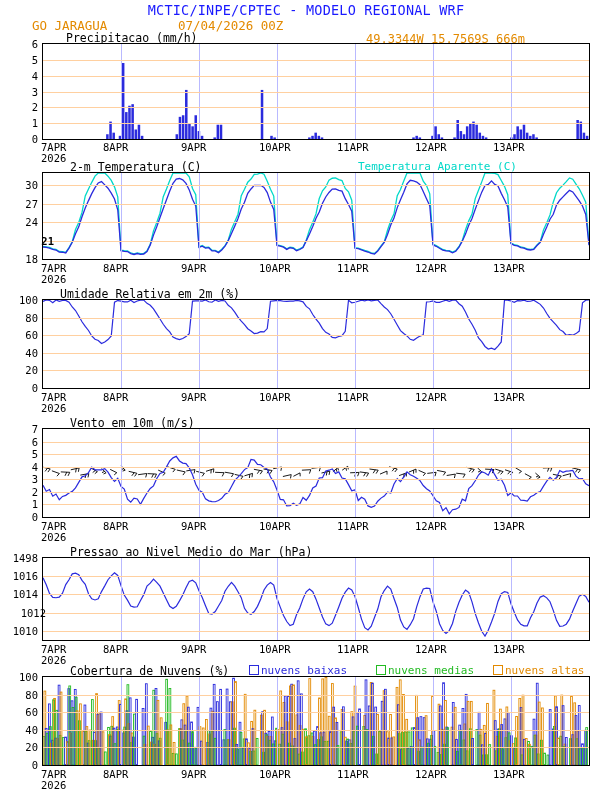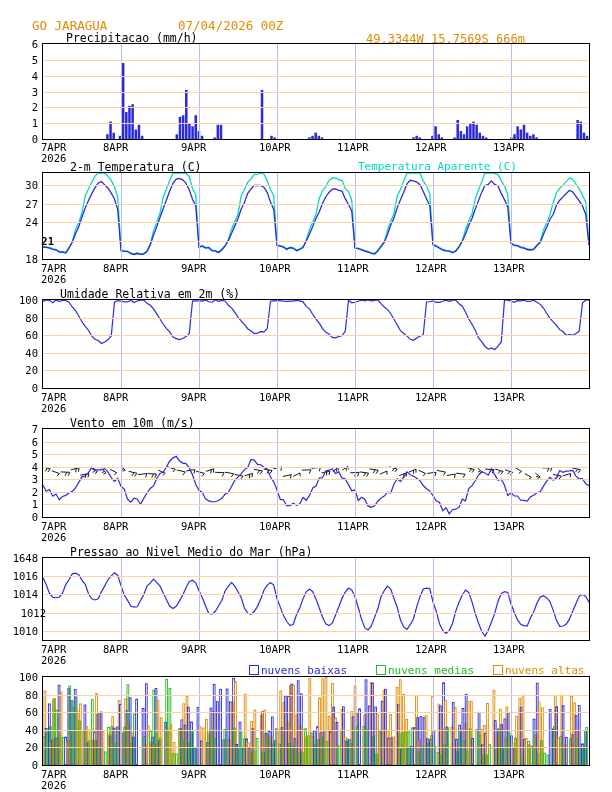--- a/index.html
+++ b/index.html
@@ -26,20 +26,21 @@
   .xlab2{position:absolute;font-size:10.5px;color:#000;font-family:"DejaVu Sans Mono",monospace;white-space:nowrap;}
   .legend{position:absolute;font-size:11px;font-family:"DejaVu Sans Mono",monospace;white-space:nowrap;}
   svg{display:block;}
   .sw{display:inline-block;width:8px;height:8px;border:1px solid #000;margin-right:2px;vertical-align:-1px;}
 </style>
 </head>
 <body>
 
 <div class="page">
 
+  <div class="hdr-title">MCTIC/INPE/CPTEC - MODELO REGIONAL WRF</div>
   <div class="hdr-left">GO JARAGUA</div>
   <div class="hdr-date">07/04/2026 00Z</div>
   <div class="hdr-coord">49.3344W 15.7569S 666m</div>
 
   <div class="ptitle" style="left:66px;top:31px;text-align:right;">Precipitacao (mm/h)</div>
   <div class="panel" id="p1" style="top:43px;width:548px;height:97px;">
     <div class="grid" id="g1">
         <div class="vline" style="left: 78px;"></div>
         <div class="vline" style="left: 156px;"></div>
         <div class="vline" style="left: 234px;"></div>
@@ -336,20 +337,21 @@
         <div class="hline" style="top: 72.8889px;"></div>
         <div class="hline" style="top: 54.6667px;"></div>
         <div class="hline" style="top: 36.4444px;"></div>
         <div class="hline" style="top: 18.2222px;"></div>
       </div>
     <svg id="s5" width="546" height="82" viewBox="0 0 546 82" preserveAspectRatio="none">
         <path d="M0.00,19.81L3.25,26.85L6.50,35.39L9.75,39.42L13.00,39.74L16.25,39.18L19.50,35.15L22.75,26.57L26.00,21.74L29.25,15.89L32.50,15.21L35.75,16.71L39.00,22.38L42.25,26.30L45.50,35.79L48.75,40.81L52.00,41.97L55.25,40.78L58.50,33.61L61.75,27.85L65.00,21.74L68.25,17.81L71.50,14.71L74.75,17.43L78.00,27.61L81.25,37.10L84.50,42.10L87.75,48.01L91.00,49.12L94.25,48.74L97.50,42.54L100.75,36.64L104.00,28.05L107.25,25.19L110.50,21.09L113.75,24.40L117.00,28.17L120.25,35.11L123.50,41.86L126.75,48.37L130.00,50.54L133.25,48.24L136.50,42.90L139.75,36.94L143.00,29.71L146.25,23.47L149.50,22.28L152.75,24.85L156.00,32.80L159.25,39.47L162.50,47.66L165.75,55.55L169.00,56.05L172.25,53.55L175.50,47.93L178.75,42.55L182.00,33.30L185.25,28.24L188.50,24.37L191.75,28.16L195.00,33.73L198.25,39.61L201.50,50.31L204.75,55.08L208.00,56.24L211.25,53.53L214.50,48.36L217.75,40.95L221.00,31.96L224.25,27.10L227.50,24.57L230.75,26.99L234.00,40.45L237.25,49.15L240.50,57.48L243.75,63.52L247.00,67.53L250.25,66.22L253.50,56.81L256.75,50.07L260.00,40.86L263.25,33.79L266.50,30.94L269.75,33.69L273.00,41.16L276.25,49.93L279.50,58.91L282.75,65.90L286.00,67.61L289.25,65.22L292.50,57.29L295.75,48.92L299.00,40.32L302.25,34.10L305.50,30.10L308.75,31.97L312.00,38.48L315.25,49.50L318.50,61.10L321.75,69.70L325.00,71.92L328.25,68.13L331.50,59.51L334.75,51.06L338.00,38.83L341.25,32.56L344.50,28.07L347.75,31.12L351.00,40.56L354.25,49.46L357.50,62.04L360.75,68.90L364.00,71.39L367.25,66.71L370.50,60.71L373.75,48.68L377.00,38.66L380.25,30.99L383.50,30.21L386.75,30.49L390.00,43.88L393.25,53.21L396.50,65.68L399.75,72.45L403.00,75.51L406.25,72.57L409.50,65.46L412.75,53.36L416.00,44.24L419.25,36.94L422.50,32.09L425.75,34.46L429.00,43.93L432.25,55.69L435.50,65.02L438.75,73.22L442.00,78.05L445.25,72.29L448.50,64.07L451.75,55.08L455.00,43.42L458.25,35.73L461.50,33.60L464.75,34.38L468.00,45.78L471.25,54.24L474.50,61.97L477.75,66.26L481.00,67.89L484.25,67.90L487.50,59.74L490.75,53.76L494.00,44.98L497.25,39.08L500.50,37.70L503.75,39.83L507.00,43.72L510.25,52.37L513.50,62.38L516.75,68.26L520.00,68.01L523.25,66.18L526.50,61.16L529.75,52.91L533.00,45.41L536.25,38.10L539.50,36.34L542.75,38.45L546.00,44.25" fill="none" stroke="#2b2bdd" stroke-width="1.2"></path>
       </svg>
   </div>
 
+  <div class="ptitle" style="left:70px;top:664px;">Cobertura de Nuvens (%)</div>
   <div class="legend" style="left:249px;top:664px;color:#2b2bdd;">
     <span class="sw" style="background:#fff;border-color:#2b2bdd;"></span><span>nuvens baixas</span>
   </div>
   <div class="legend" style="left:376px;top:664px;color:#22bb22;">
     <span class="sw" style="background:#fff;border-color:#22bb22;"></span><span>nuvens medias</span>
   </div>
   <div class="legend" style="left:493px;top:664px;color:#e38a00;">
     <span class="sw" style="background:#fff;border-color:#e38a00;"></span><span>nuvens altas</span>
   </div>
   <div class="panel" id="p6" style="top:676px;width:548px;height:90px;">
@@ -803,21 +805,21 @@
       <div class="xlab" style="left: 181px; top: 520px;">9APR</div>
       <div class="xlab" style="left: 259px; top: 520px;">10APR</div>
       <div class="xlab" style="left: 337px; top: 520px;">11APR</div>
       <div class="xlab" style="left: 415px; top: 520px;">12APR</div>
       <div class="xlab" style="left: 493px; top: 520px;">13APR</div>
       <div class="xlab2" style="left: 41px; top: 531px;">2026</div>
       <div class="ylab" style="right: 572px; top: 630.889px; left: 0px; width: 38px;">1010</div>
       <div class="ylab" style="right: 572px; top: 612.667px; left: 8px; width: 38px;">1012</div>
       <div class="ylab" style="right: 572px; top: 594.444px; left: 0px; width: 38px;">1014</div>
       <div class="ylab" style="right: 572px; top: 576.222px; left: 0px; width: 38px;">1016</div>
-      <div class="ylab" style="right: 572px; top: 558px; left: 0px; width: 38px;">1648</div>
+      <div class="ylab" style="right: 572px; top: 558px; left: 0px; width: 38px;">1498</div>
       <div class="xlab" style="left: 41px; top: 643px;">7APR</div>
       <div class="xlab" style="left: 103px; top: 643px;">8APR</div>
       <div class="xlab" style="left: 181px; top: 643px;">9APR</div>
       <div class="xlab" style="left: 259px; top: 643px;">10APR</div>
       <div class="xlab" style="left: 337px; top: 643px;">11APR</div>
       <div class="xlab" style="left: 415px; top: 643px;">12APR</div>
       <div class="xlab" style="left: 493px; top: 643px;">13APR</div>
       <div class="xlab2" style="left: 41px; top: 654px;">2026</div>
       <div class="ylab" style="right: 572px; top: 765px; left: 0px; width: 38px;">0</div>
       <div class="ylab" style="right: 572px; top: 747.4px; left: 0px; width: 38px;">20</div>

